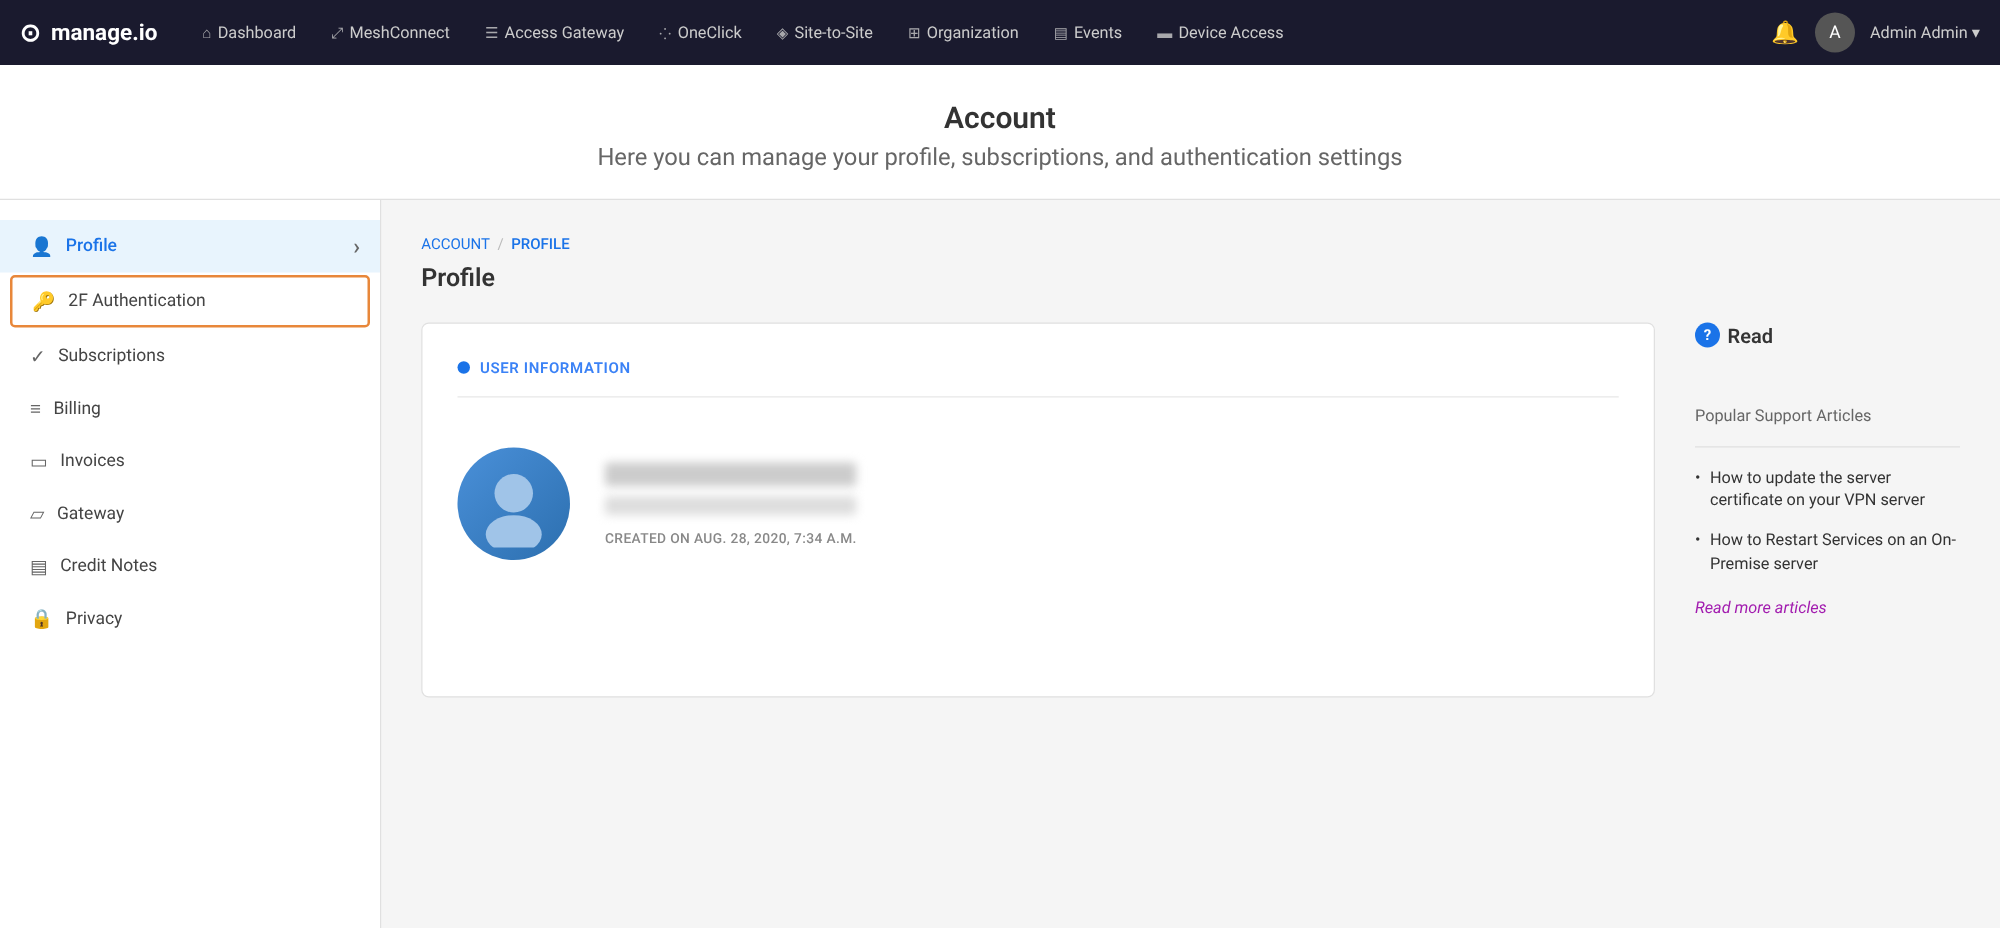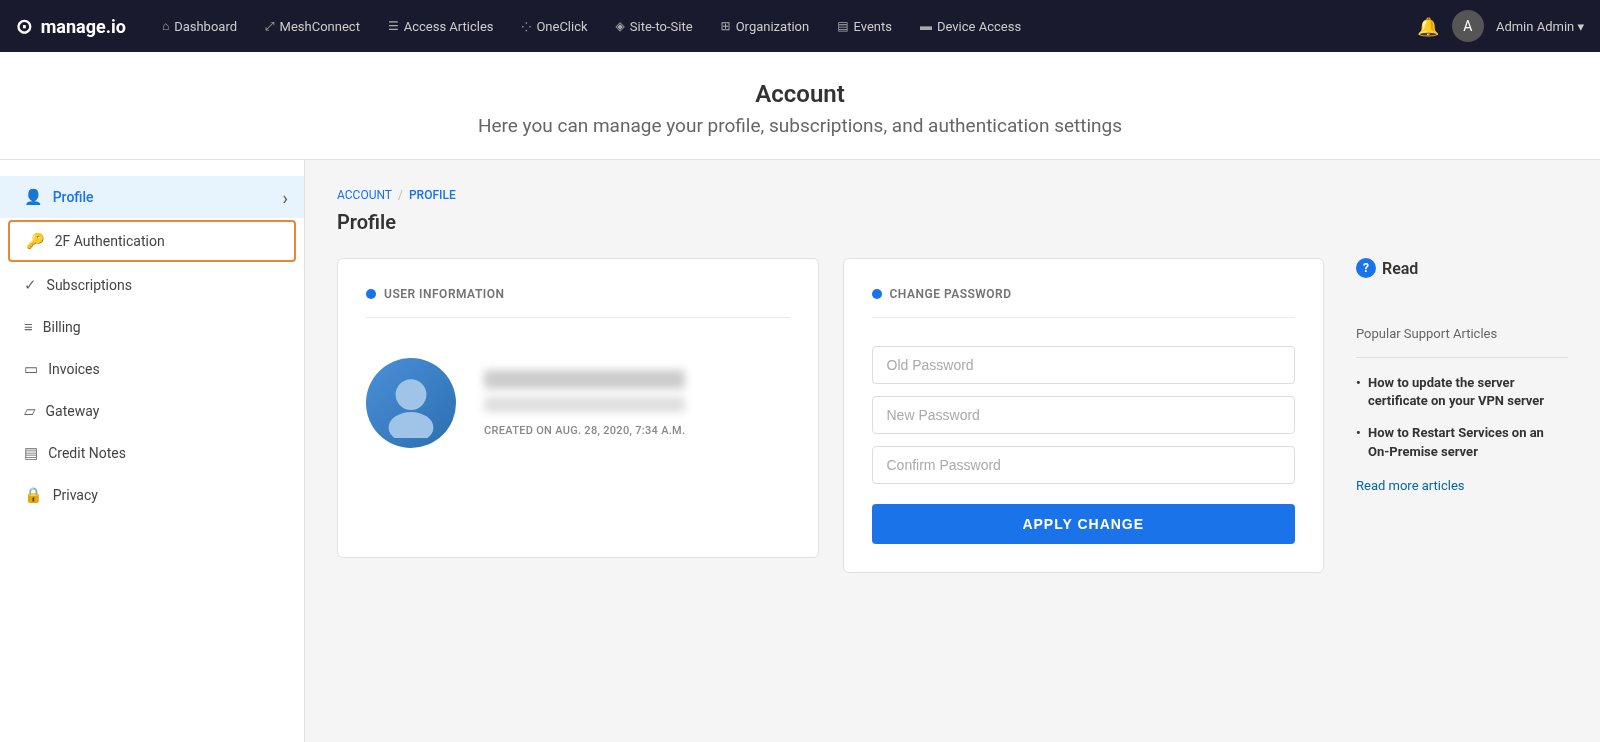--- a/index.html
+++ b/index.html
@@ -132,21 +132,21 @@
       border-radius: 6px;
       border: 1px solid #e0e0e0;
       padding: 28px;
     }
     .card-user { flex: 1; min-height: 300px; }
     .card-password { flex: 1; min-height: 300px; }
 
     
     .card-section-header {
       display: flex; align-items: center; gap: 8px;
-      font-size: 12px; font-weight: 600; color: #737373;
+      font-size: 12px; font-weight: 600; color: #3b82f6;
       text-transform: uppercase; letter-spacing: 0.5px;
       margin-bottom: 28px;
       padding-bottom: 16px;
       border-bottom: 1px solid #e8e8e8;
     }
     .card-section-dot {
       width: 10px; height: 10px; border-radius: 50%;
       background: #1a73e8; display: inline-block; flex-shrink: 0;
     }
 
@@ -236,30 +236,29 @@
     .help-divider {
       border: none; border-top: 1px solid #e0e0e0;
       margin-bottom: 16px;
     }
     .help-article {
       font-size: 13px; color: #333;
       margin-bottom: 14px;
       padding-left: 12px;
       position: relative;
       line-height: 1.4;
-      font-weight: bold;
     }
     .help-article::before {
       content: '•';
       position: absolute; left: 0;
       color: #333;
     }
     .help-read-more {
-      font-size: 13px; color: #0369a1;
-      cursor: pointer; text-decoration: none;
+      font-size: 13px; color: #a21caf;
+      cursor: pointer; text-decoration: none; font-style: italic;
     }
 
     
     .blurred {
       filter: blur(4px);
       user-select: none;
     }
   </style>
 </head>
 <body>
@@ -273,21 +272,21 @@
     <div class="topnav-link">
       <span class="nav-icon">⌂</span>
       <span>Dashboard</span>
     </div>
     <div class="topnav-link">
       <span class="nav-icon">⤢</span>
       <span>MeshConnect</span>
     </div>
     <div class="topnav-link">
       <span class="nav-icon">☰</span>
-      <span>Access Articles</span>
+      <span>Access Gateway</span>
     </div>
     <div class="topnav-link">
       <span class="nav-icon">⁘</span>
       <span>OneClick</span>
     </div>
     <div class="topnav-link">
       <span class="nav-icon">◈</span>
       <span>Site-to-Site</span>
     </div>
     <div class="topnav-link">
@@ -379,36 +378,20 @@
             </svg>
           </div>
           <div class="user-details">
             <div class="user-name blurred">Admin Jones</div>
             <div class="user-email blurred">admin.jones@example.com</div>
             <div class="user-created">CREATED ON AUG. 28, 2020, 7:34 A.M.</div>
           </div>
         </div>
       </div>
 
-      <div class="card card-password">
-        <div class="card-section-header">
-          <span class="card-section-dot"></span>
-          <span>CHANGE PASSWORD</span>
-        </div>
-        <div class="password-field">
-          <input type="password" class="password-input" placeholder="Old Password" style="">
-        </div>
-        <div class="password-field">
-          <input type="password" class="password-input" placeholder="New Password" style="">
-        </div>
-        <div class="password-field">
-          <input type="password" class="password-input" placeholder="Confirm Password" style="">
-        </div>
-        <button class="apply-btn">APPLY CHANGE</button>
-      </div>
 
       <div class="help-panel">
         <div class="help-title">
           <span class="help-icon">?</span>
           <span>Read</span>
         </div>
         <div class="help-subtitle">Popular Support Articles</div>
         <hr class="help-divider">
         <div class="help-article">How to update the server certificate on your VPN server</div>
         <div class="help-article">How to Restart Services on an On-Premise server</div>

